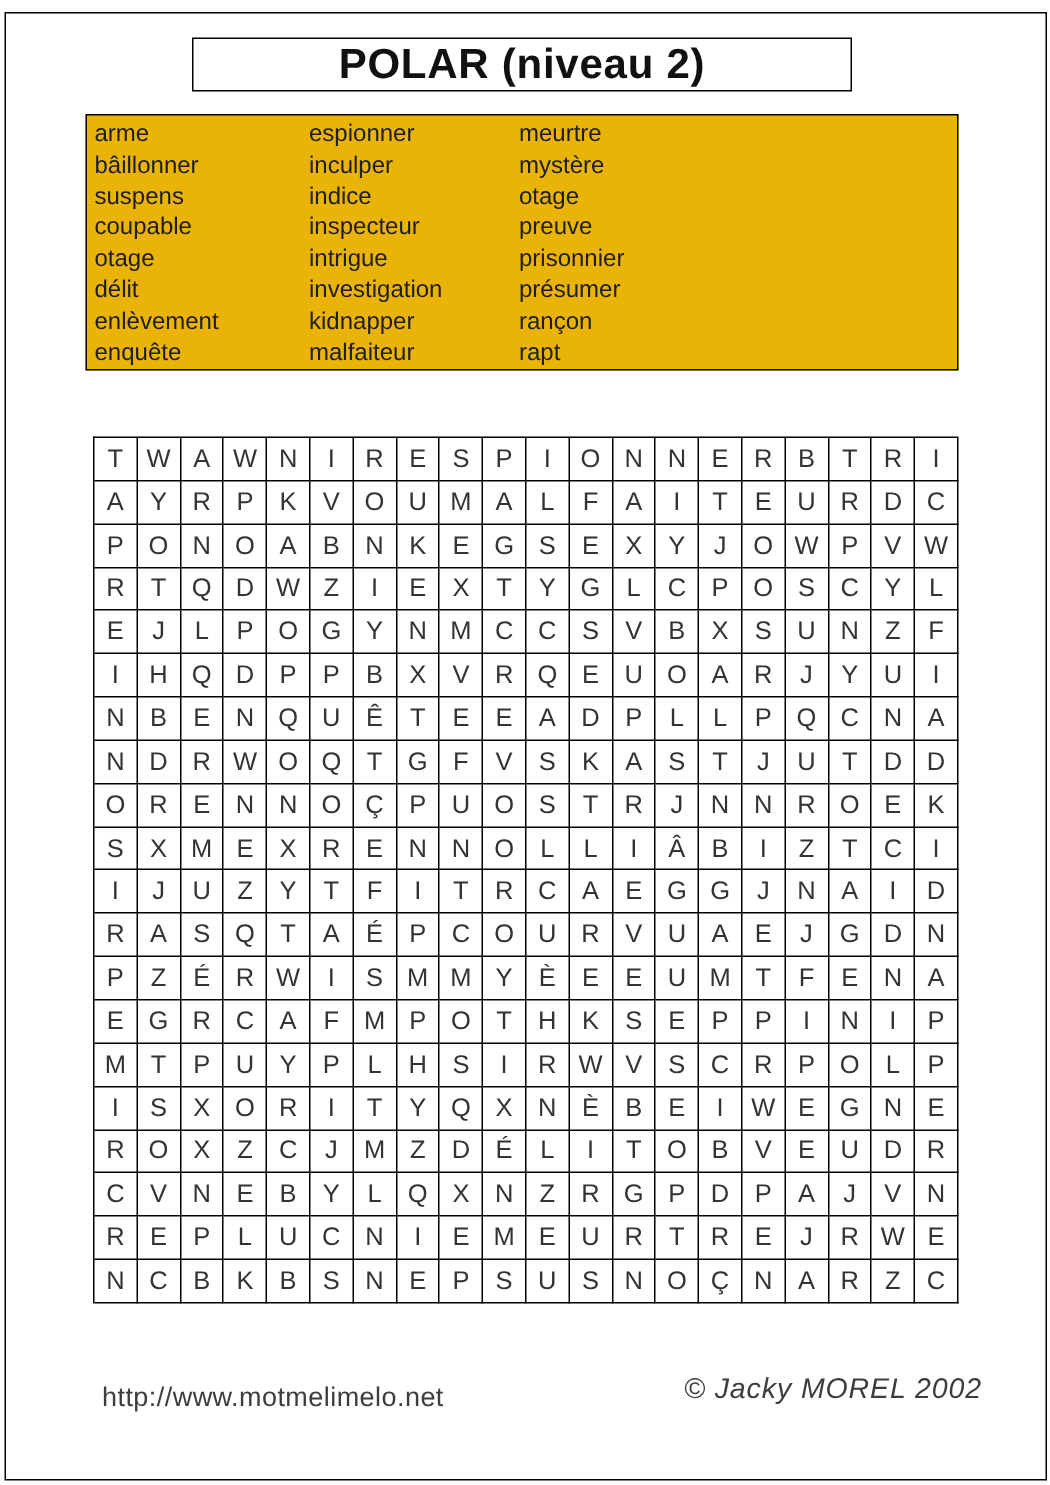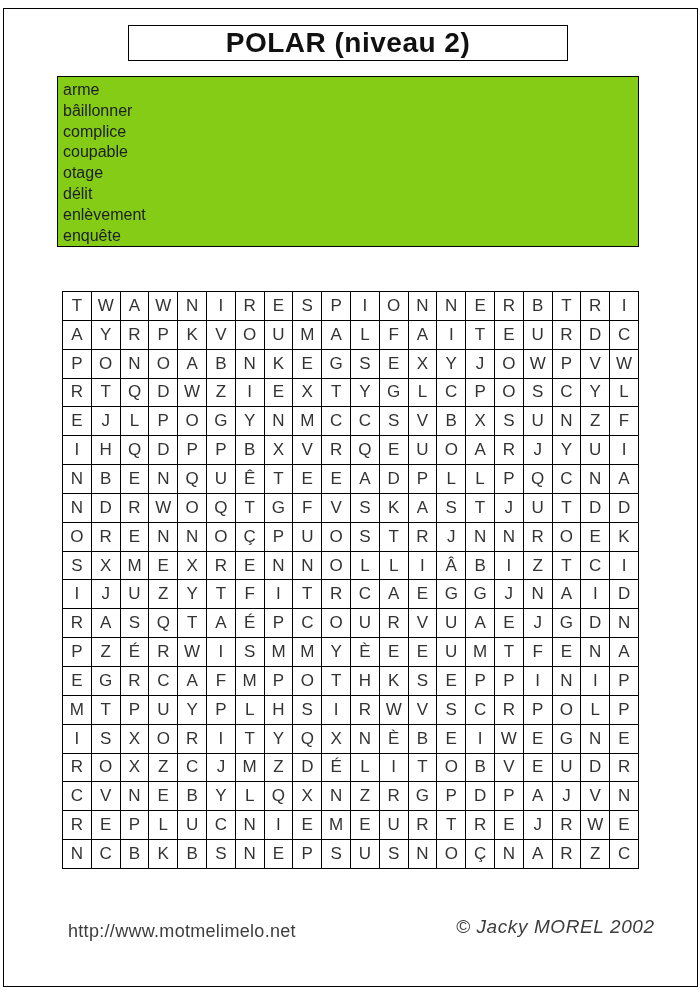--- a/index.html
+++ b/index.html
@@ -27,21 +27,21 @@
     font-size:28px;
     font-weight:bold;
     color:#111;
     letter-spacing:0.5px;
     white-space:nowrap;
   }
   .word-list-box{
     position:absolute;
     left:57px;top:76px;width:580px;height:169px;
     border:1px solid #000;
-    background:#84cc16;
+    background:#eab308;
   }
   .word-col{position:absolute;top:3px;}
   .word-col:nth-of-type(1){left:5px;}
   .word-col:nth-of-type(2){left:148px;}
   .word-col:nth-of-type(3){left:288px;}
   .word-col:nth-of-type(4){left:431px;}
   .word{
     height:20.8px;line-height:20.8px;
     font-size:16px;color:#1e1e1e;
     white-space:nowrap;
@@ -86,27 +86,47 @@
 <div class="page-frame"></div>
 
 <div class="title-box">
   <span class="title-text">POLAR (niveau 2)</span>
 </div>
 
 <div class="word-list-box">
     <div class="word-col">
       <div class="word">arme</div>
       <div class="word">bâillonner</div>
-      <div class="word">complice</div>
+      <div class="word">suspens</div>
       <div class="word">coupable</div>
       <div class="word">otage</div>
       <div class="word">délit</div>
       <div class="word">enlèvement</div>
       <div class="word">enquête</div>
     </div>
+    <div class="word-col">
+      <div class="word">espionner</div>
+      <div class="word">inculper</div>
+      <div class="word">indice</div>
+      <div class="word">inspecteur</div>
+      <div class="word">intrigue</div>
+      <div class="word">investigation</div>
+      <div class="word">kidnapper</div>
+      <div class="word">malfaiteur</div>
+    </div>
+    <div class="word-col">
+      <div class="word">meurtre</div>
+      <div class="word">mystère</div>
+      <div class="word">otage</div>
+      <div class="word">preuve</div>
+      <div class="word">prisonnier</div>
+      <div class="word">présumer</div>
+      <div class="word">rançon</div>
+      <div class="word">rapt</div>
+    </div>
   </div>
 
 <div class="letter-grid">
     <div class="cell">T</div>
     <div class="cell">W</div>
     <div class="cell">A</div>
     <div class="cell">W</div>
     <div class="cell">N</div>
     <div class="cell">I</div>
     <div class="cell">R</div>

